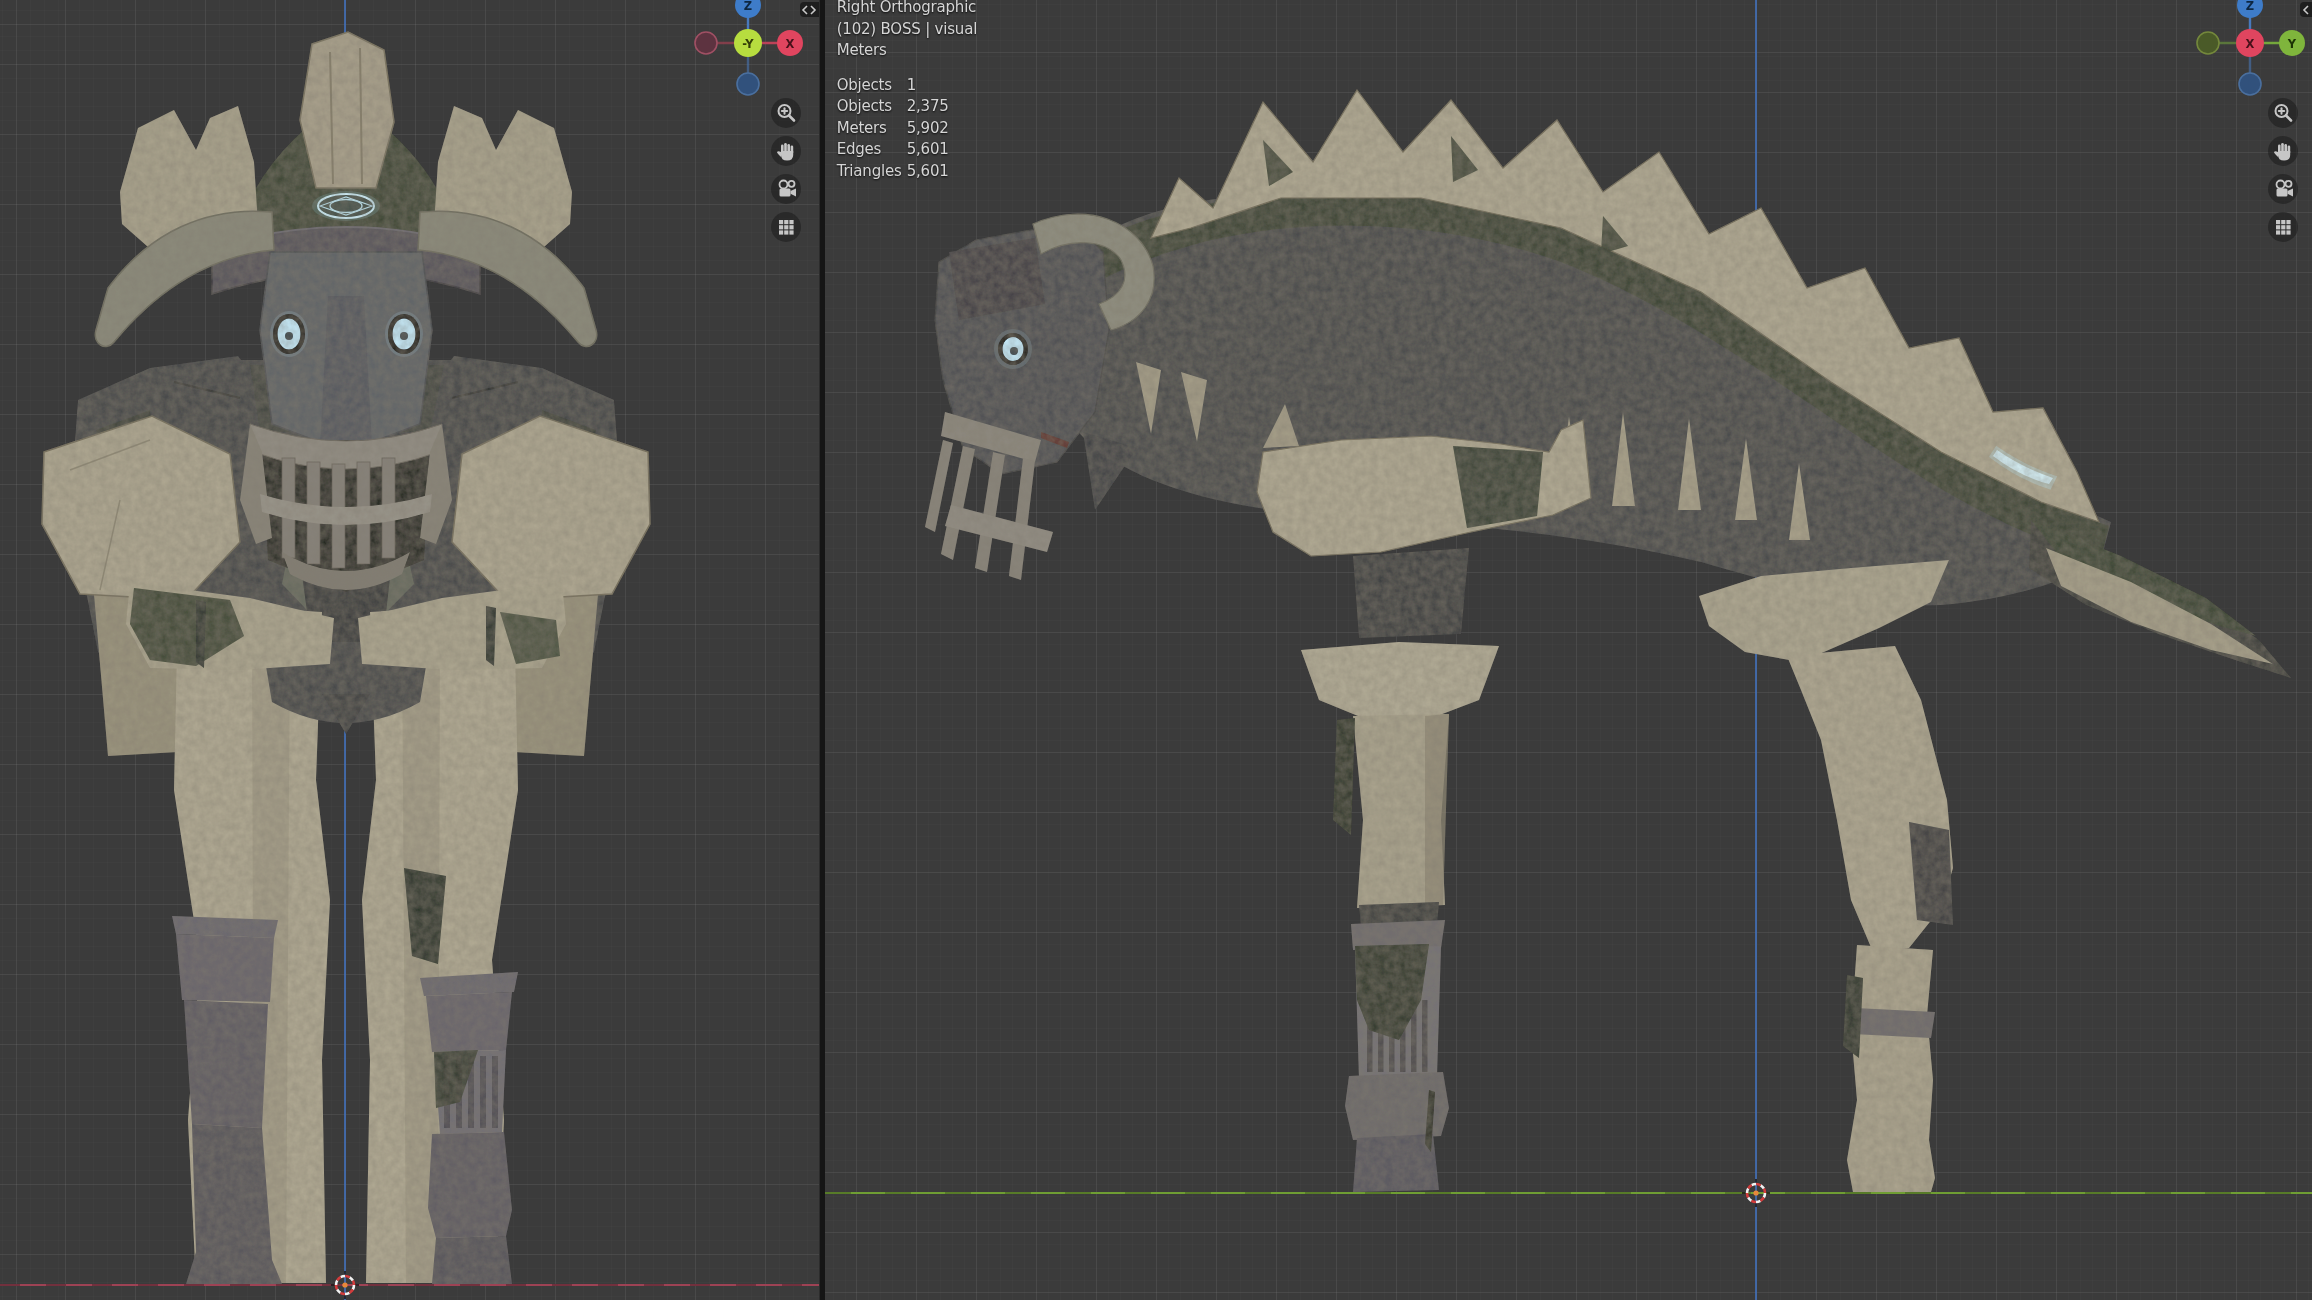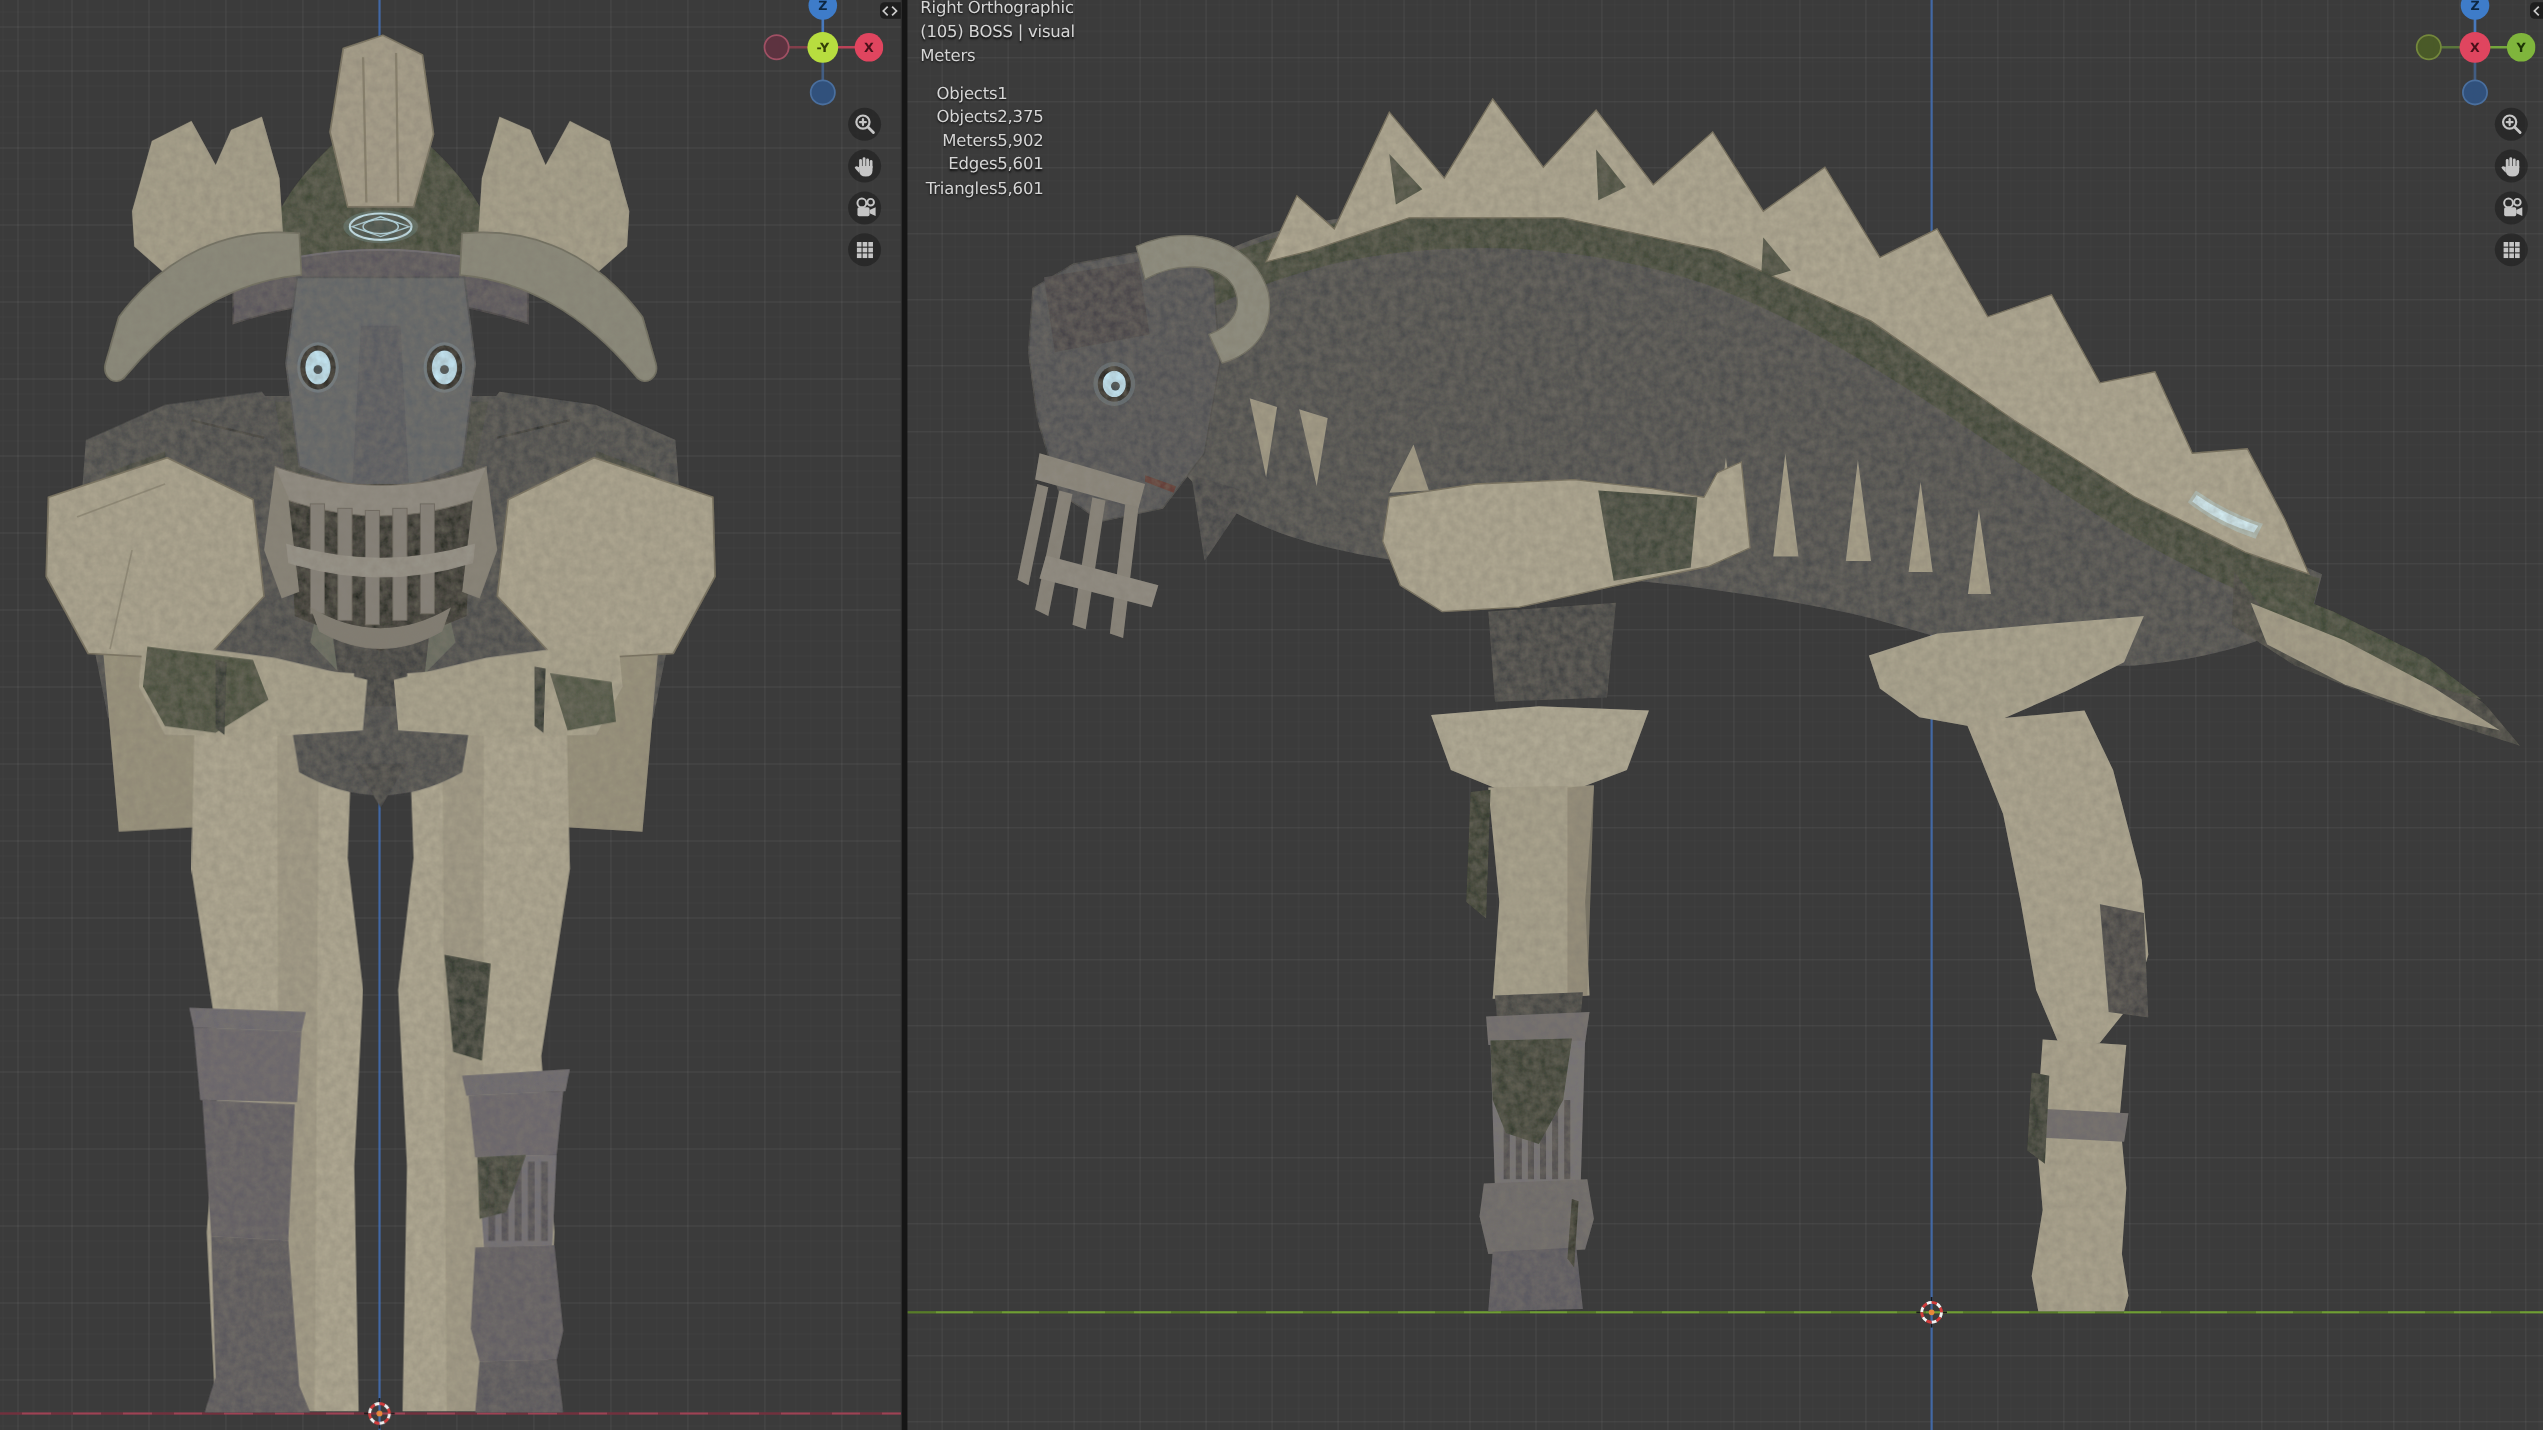--- a/index.html
+++ b/index.html
@@ -23,21 +23,21 @@
   #divider{width:5px;height:1300px;background:#151515;border-left:1px solid #2c2c2c;}
   .axisline{position:absolute;pointer-events:none;}
   .axis-z{top:0;bottom:0;width:2px;background:rgba(66,110,182,0.85);}
   .axis-x{left:0;right:0;height:2px;background:#9e4254;
      background-image:repeating-linear-gradient(90deg, rgba(0,0,0,0.28) 0 20px, transparent 20px 46px);}
   .axis-y{left:0;right:0;height:2px;background:#6f9e33;
      background-image:repeating-linear-gradient(90deg, rgba(0,0,0,0.22) 0 26px, transparent 26px 60px);}
   .modelsvg{position:absolute;left:0;top:0;pointer-events:none;}
   .overlaytext{position:absolute;left:12px;top:-3px;color:#d6d6d6;font-size:15px;
      line-height:21.5px;letter-spacing:-0.2px;text-shadow:0 1px 2px rgba(0,0,0,0.85);white-space:nowrap;}
-  .stats{margin-top:13px;text-align:right;}
+  .stats{margin-top:13px;}
   .stat-row{display:flex;}
   .stat-row .lbl{width:70px;}
   .gizmo{position:absolute;top:-12px;}
   .gz{font-size:11.5px;font-weight:bold;text-anchor:middle;}
   .tool-col{position:absolute;top:98px;}
   .vbtn{width:30px;height:30px;border-radius:50%;background:rgba(28,28,28,0.55);
         margin-bottom:8px;display:flex;align-items:center;justify-content:center;cursor:pointer;}
   .cursor3d{position:absolute;width:28px;height:28px;pointer-events:none;}
   .handle{position:absolute;top:2px;height:15px;background:#1e1e1e;border-radius:4px 0 0 4px;
           display:flex;align-items:center;justify-content:center;cursor:col-resize;}
@@ -345,21 +345,21 @@
             <path d="M942,440 L952,443 L934,532 L924,527 Z"></path>
         </g>
         <path d="M950,505 L1052,532 L1046,552 L944,526 Z" fill="#938e84"></path>
         <path d="M1040,432 L1068,442 L1066,448 L1040,438 Z" fill="#5f2622"></path>
         <path d="M1082,432 L1136,448 L1094,510 Z" fill="#3e4144"></path>
       </g>
     </svg>
 
     <div class="overlaytext">
       <div>Right Orthographic</div>
-      <div>(105) BOSS | visual</div>
+      <div>(102) BOSS | visual</div>
       <div>Meters</div>
       <div class="stats">
         <div class="stat-row">
           <span class="lbl">Objects</span>
           <span>1</span>
         </div>
         <div class="stat-row">
           <span class="lbl">Objects</span>
           <span>2,375</span>
         </div>

